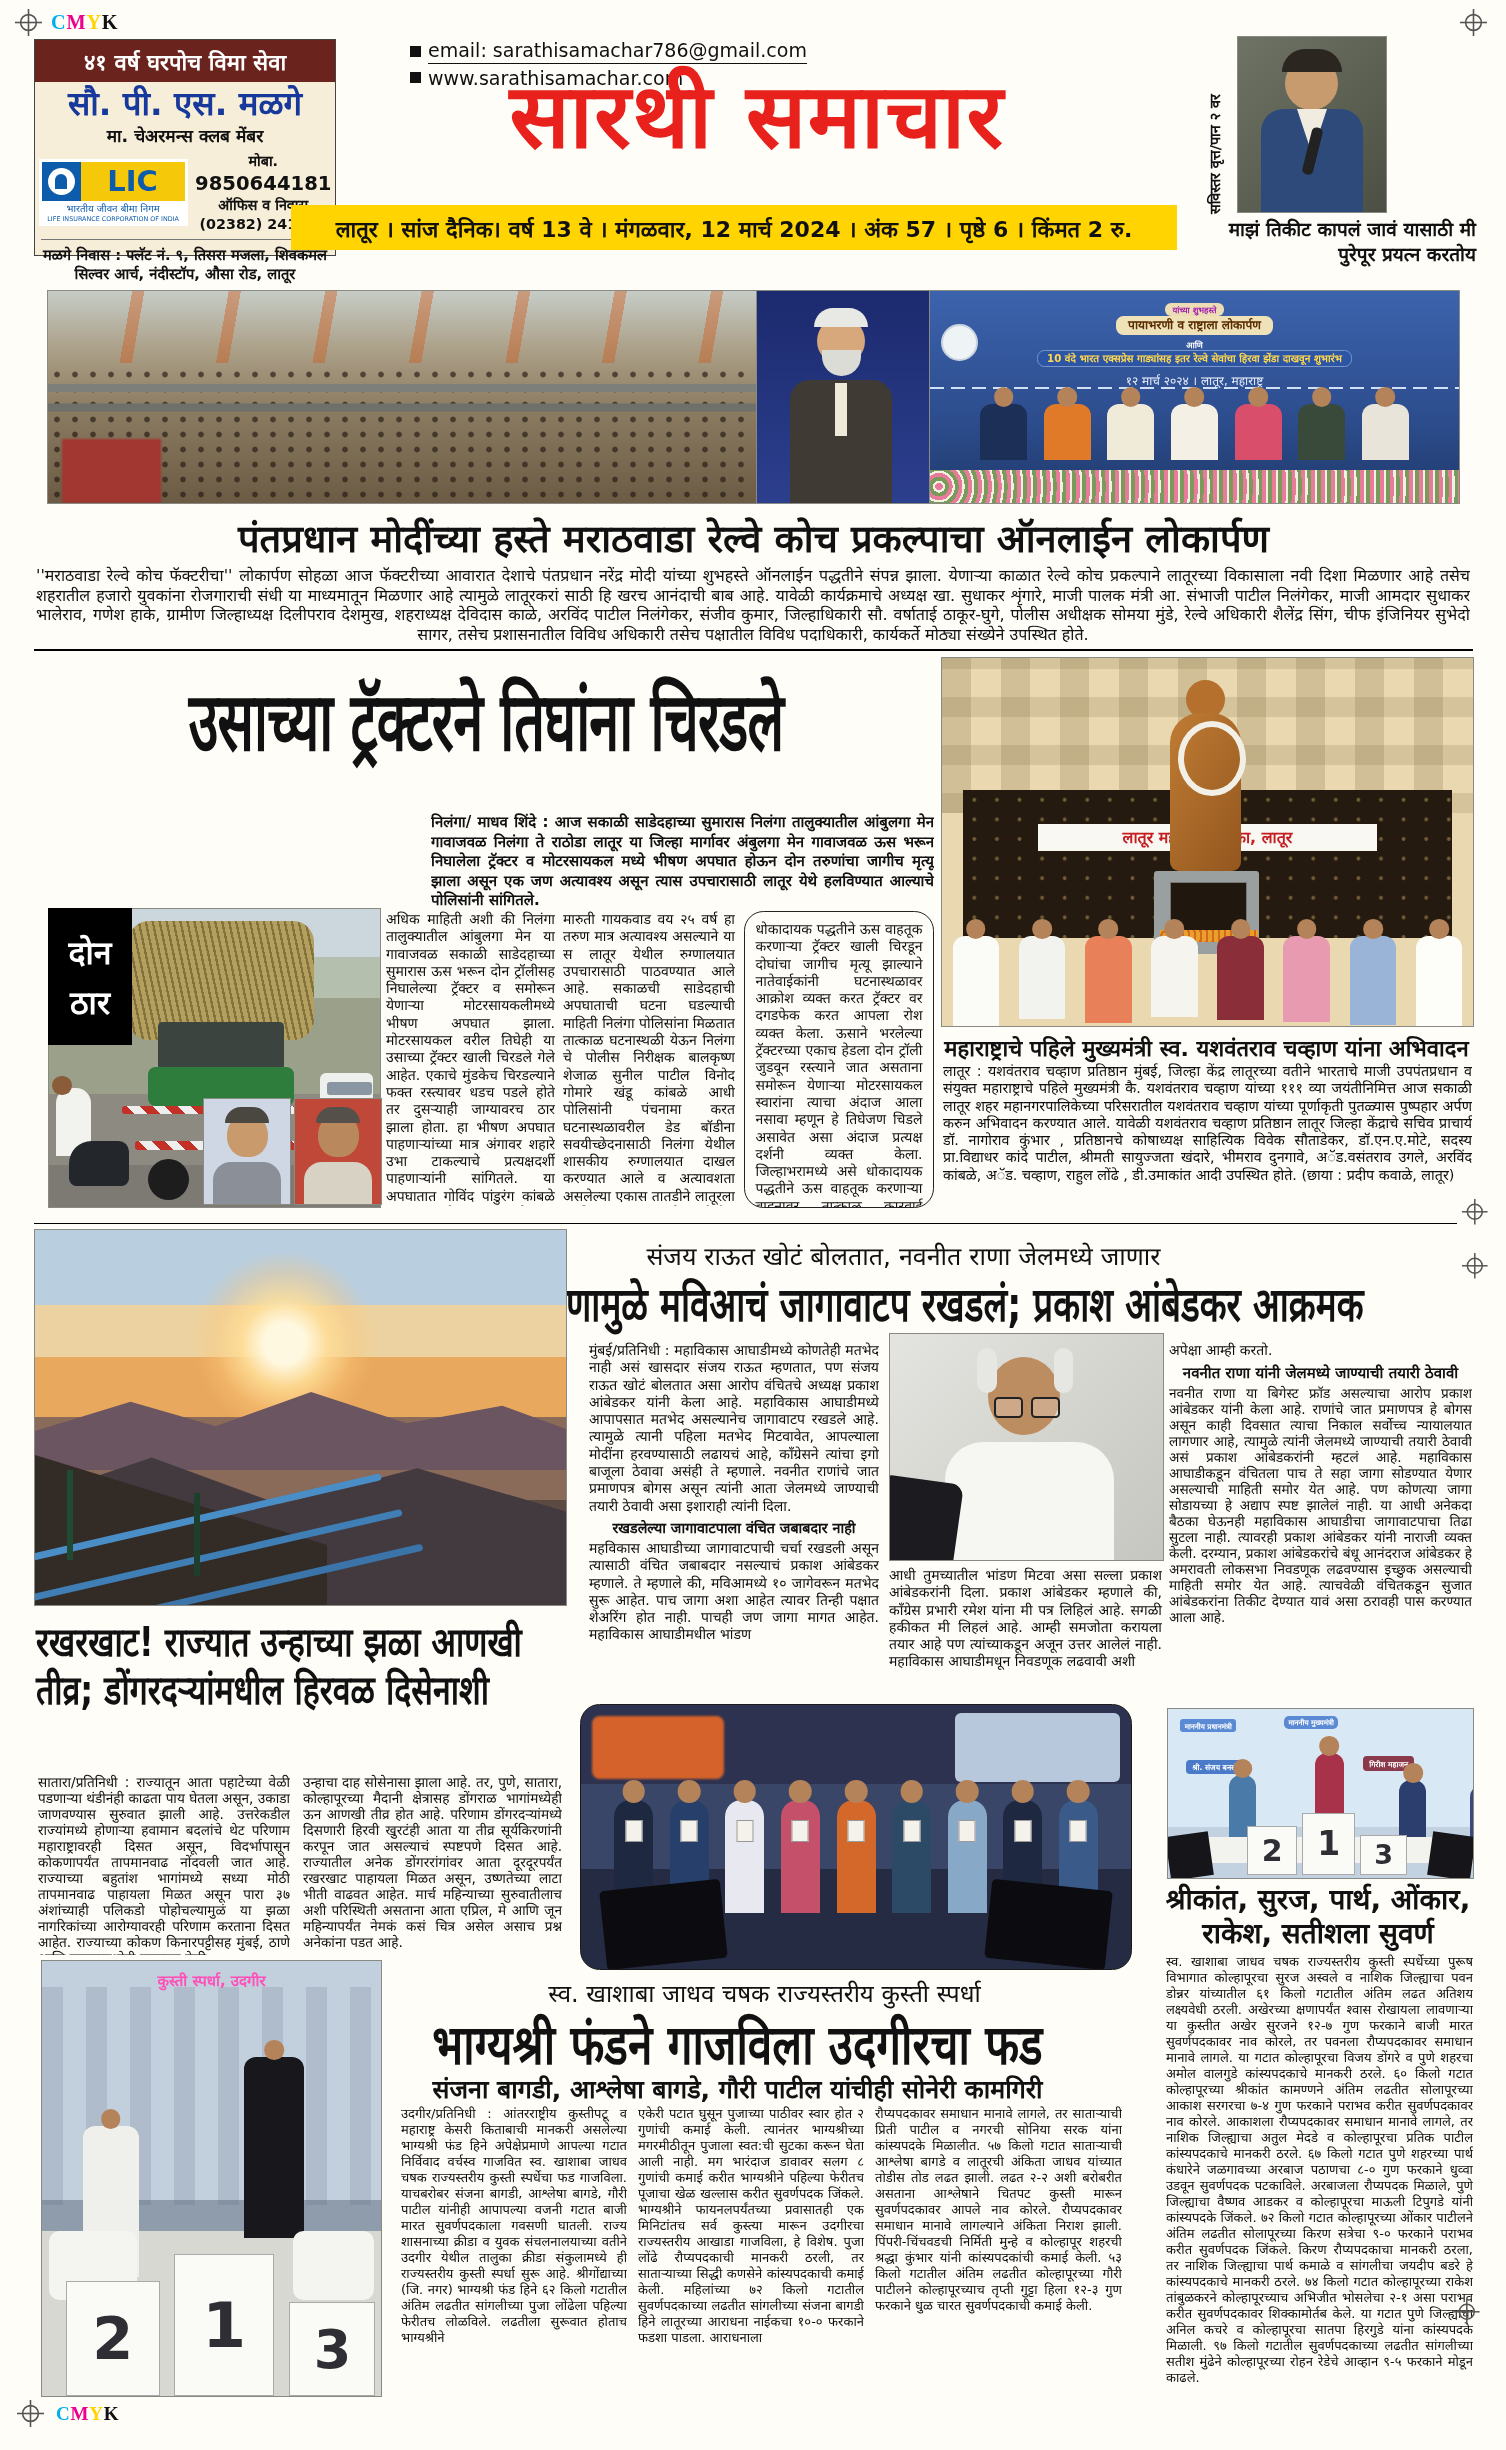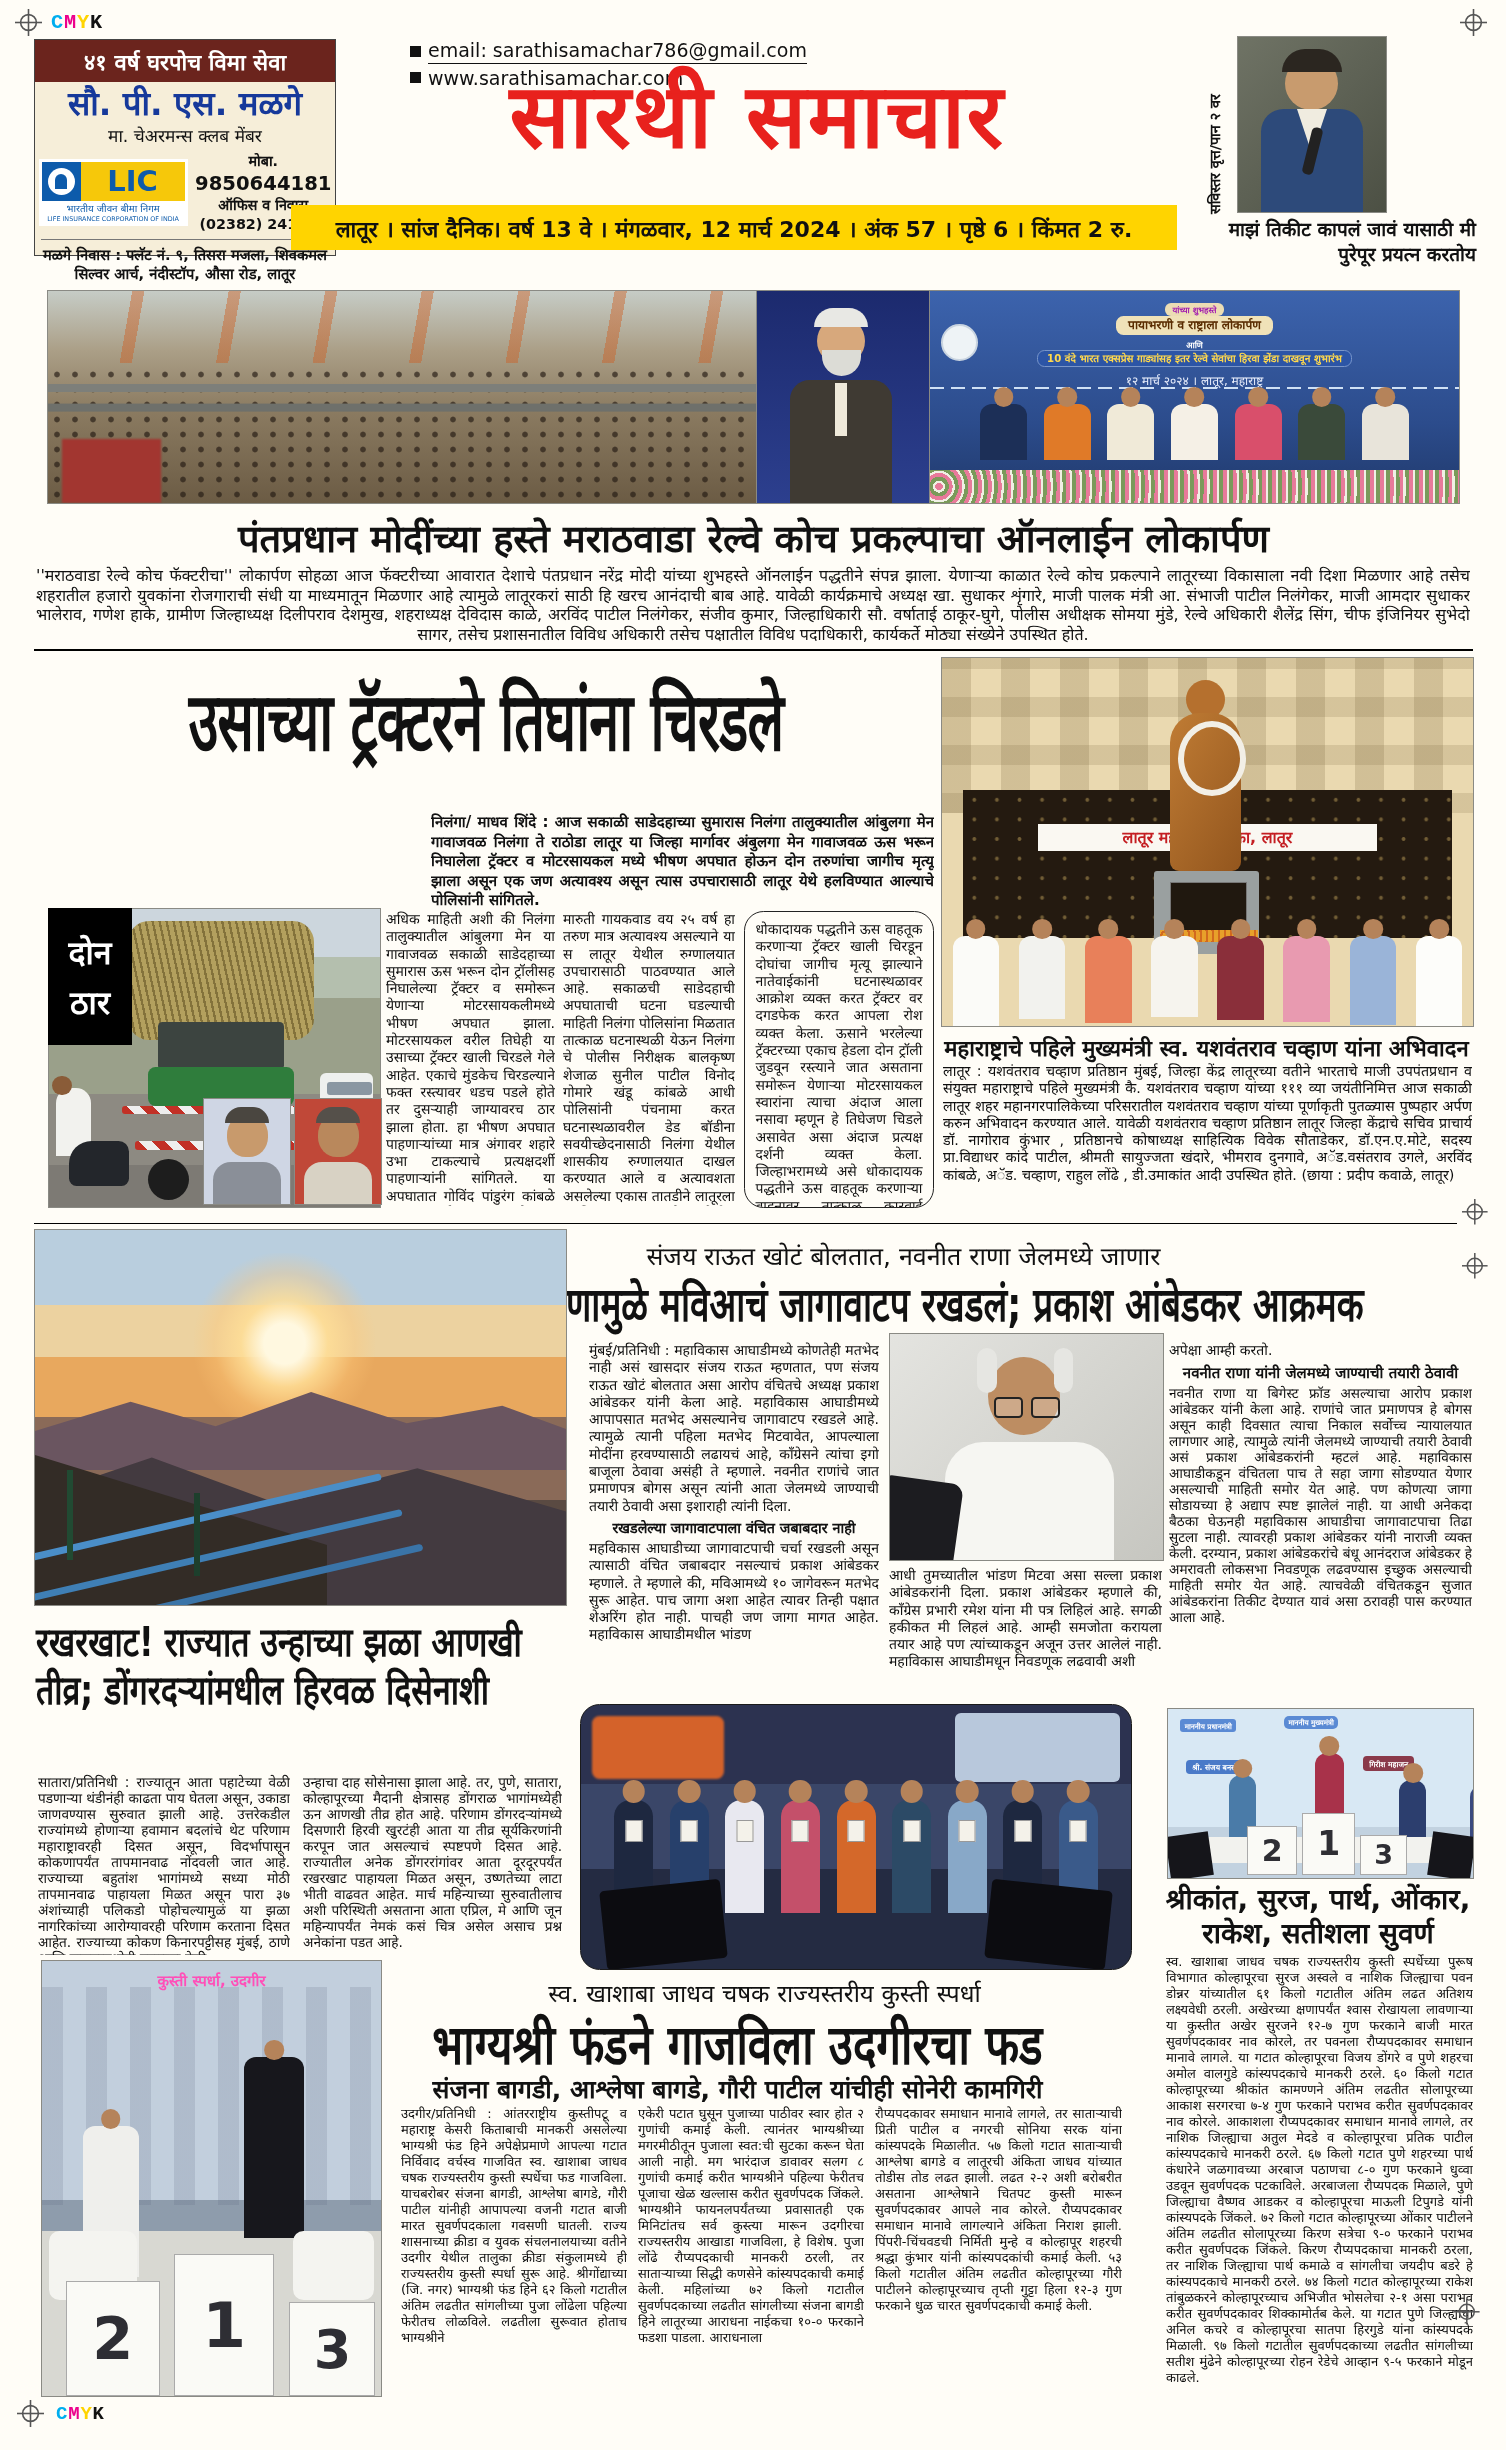--- a/index.html
+++ b/index.html
@@ -4,27 +4,27 @@
 <style>
   html,body{margin:0;padding:0;background:#9a9a9a;}
   .page{position:relative;width:1506px;height:2450px;background:#fffdf7;margin:0 auto;
         font-family:"DejaVu Sans",sans-serif;color:#111;overflow:hidden;}
   .abs{position:absolute;}
   .ctr{text-align:center;}
   .clip{overflow:hidden;}
   .ph{position:absolute;overflow:hidden;border:0.8px solid #8a8a84;background:#cfcfc8;}
   .col{font-size:14px;line-height:17.3px;text-align:justify;overflow:hidden;color:#0e0e0e;}
   .regmark svg{display:block;}
-  .cmyk{font-size:20.3px;font-weight:bold;letter-spacing:0.8px;font-family:Liberation Mono, monospace;}
+  .cmyk{font-size:20.3px;font-weight:bold;letter-spacing:0.8px;font-family:Liberation Serif, serif;}
   .cmyk .c{color:#00aeef}.cmyk .m{color:#ec008c}.cmyk .y{color:#ffd400}.cmyk .k{color:#111}
   
   .adbox{border:1.5px solid #444;background:#f6eed9;}
   .ad-banner{background:#6b241d;color:#fff;font-weight:bold;font-size:22px;text-align:center;padding:6px 1.5px;}
   .ad-name{color:#16399b;font-weight:bold;font-size:33px;text-align:center;line-height:1.15;margin-top:3px;}
-  .ad-sub{font-weight:normal;font-size:17.3px;text-align:center;margin-top:1.5px;}
+  .ad-sub{font-weight:bold;font-size:17.3px;text-align:center;margin-top:1.5px;}
   .ad-mid{display:flex;gap:7.5px;align-items:center;justify-content:center;margin-top:4.5px;}
   .licpanel{background:#fff;padding:3px;width:143px;}
   .lic-row{display:flex;height:39px;}
   .lic-emblem{width:39px;background:#0d5bab;position:relative;}
   .lic-emblem:before{content:"";position:absolute;left:6px;top:6px;width:27px;height:27px;border-radius:50%;background:#fff;}
   .lic-emblem:after{content:"";position:absolute;left:13.6px;top:12px;width:12px;height:15px;background:#0d5bab;border-radius:6px 6px 0 0;}
   .lic-name{flex:1;background:#f6c80a;color:#0d5bab;font-weight:bold;font-size:29px;text-align:center;line-height:39px;}
   .lic-h{color:#0d5bab;font-weight:normal;font-size:9.8px;text-align:center;margin-top:1.5px;}
   .lic-e{color:#0d5bab;font-size:6.4px;text-align:center;}
   .ad-contact{text-align:center;font-size:14.3px;font-weight:bold;line-height:1.3;}

